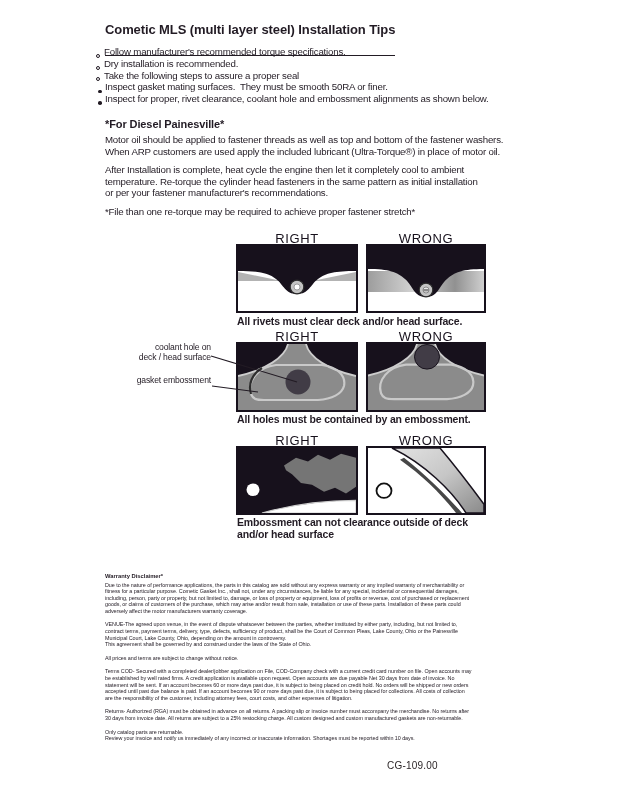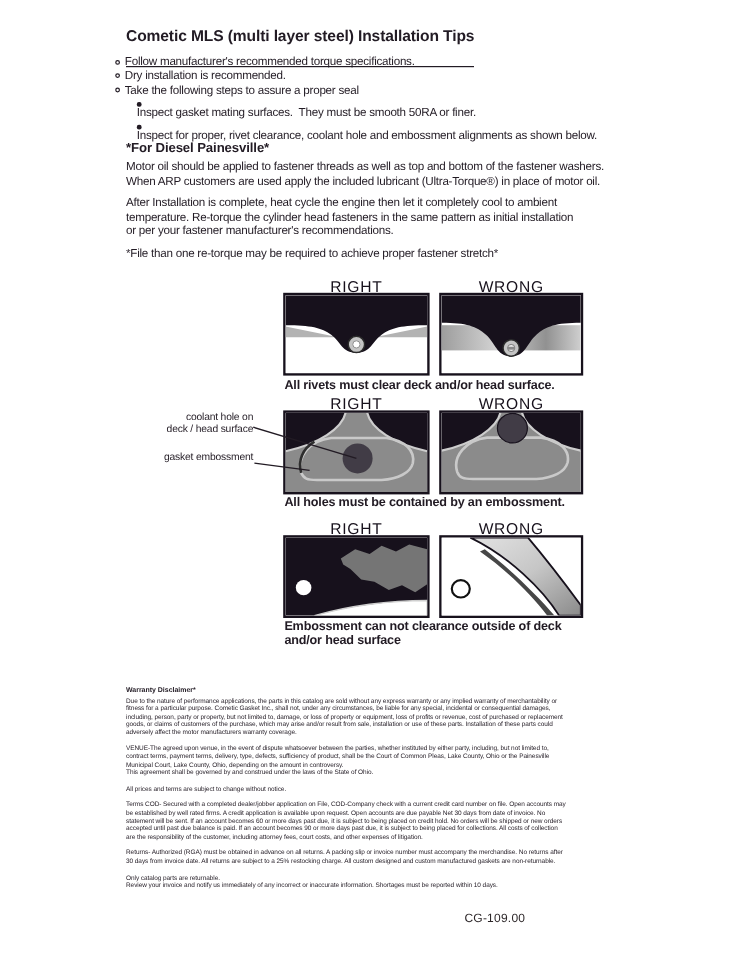--- a/index.html
+++ b/index.html
@@ -8,26 +8,26 @@
     position:relative; width:618px; height:800px; background:#ffffff;
     font-family:"Liberation Sans", sans-serif; color:#221b24; overflow:hidden;
   }
   
   .title {
     position:absolute; left:105px; top:22px;
     font-size:13px; font-weight:700; letter-spacing:-0.1px;
     border-bottom:1.6px solid #221b24; padding-bottom:18px; display:inline-block;
   }
   .tips { position:absolute; left:96px; top:46px; }
-  .tip { display:flex; align-items:flex-start; font-size:9.7px; letter-spacing:-0.2px; line-height:11.8px; white-space:pre; }
+  .tip { display:flex; align-items:flex-end; font-size:9.7px; letter-spacing:-0.2px; line-height:11.8px; white-space:pre; }
   .tip .ob {
     width:4px; height:4px; border:1px solid #221b24; border-radius:50%;
     margin:3.5px 4px 0 0; flex:0 0 auto;
   }
-  .tip.sub { margin-left:18px;flex-direction:column; }
+  .tip.sub { margin-left:2px; }
   .tip .db {
     width:3.6px; height:3.6px; background:#221b24; border-radius:50%;
     margin:3.8px 3.5px 0 0; flex:0 0 auto;
   }
   .diesel { position:absolute; left:105px; top:118px; width:420px; }
   .d-head { font-size:11px; font-weight:700; margin-bottom:4px; letter-spacing:-0.1px; }
   .body { font-size:9.7px; letter-spacing:-0.2px; line-height:11.6px; margin-bottom:7px; }
   .pre { white-space:pre-line; }
   
   .figrow { position:absolute; left:0; width:618px; }

